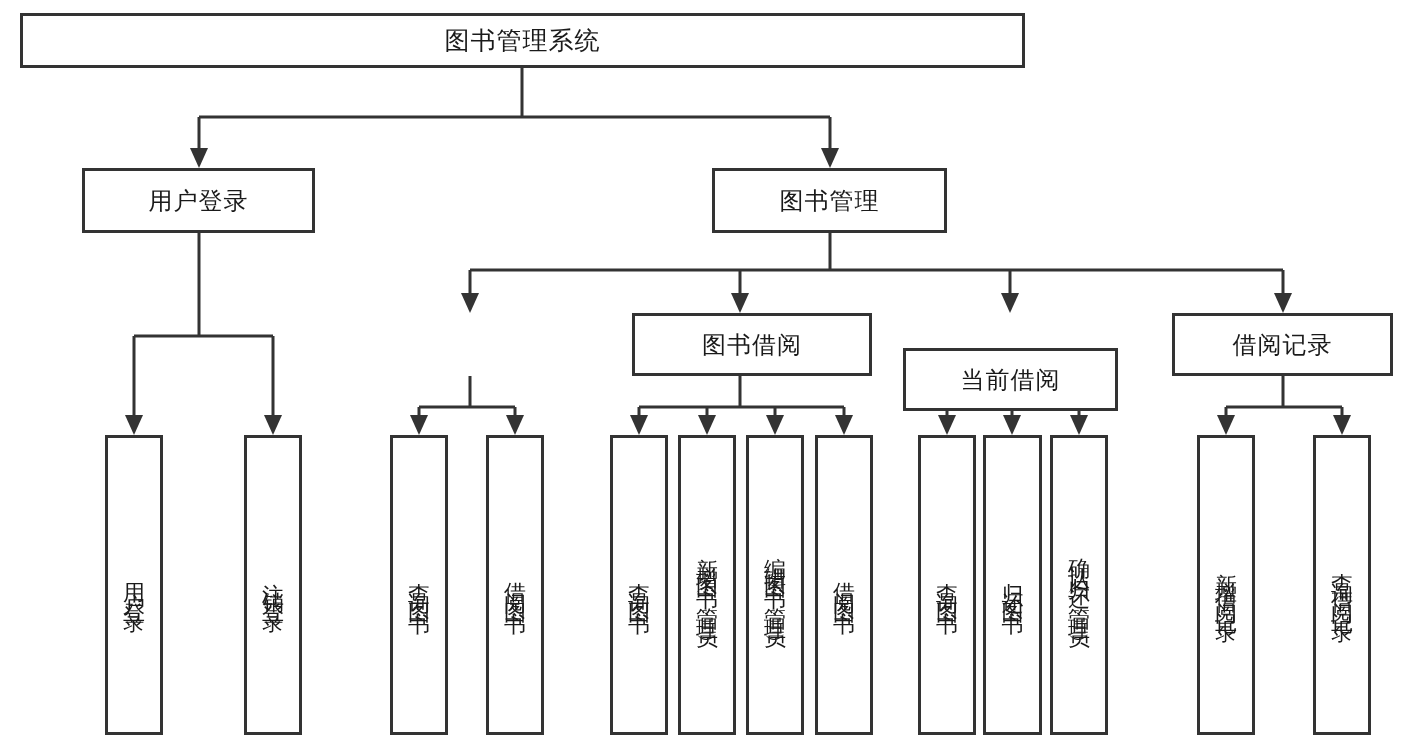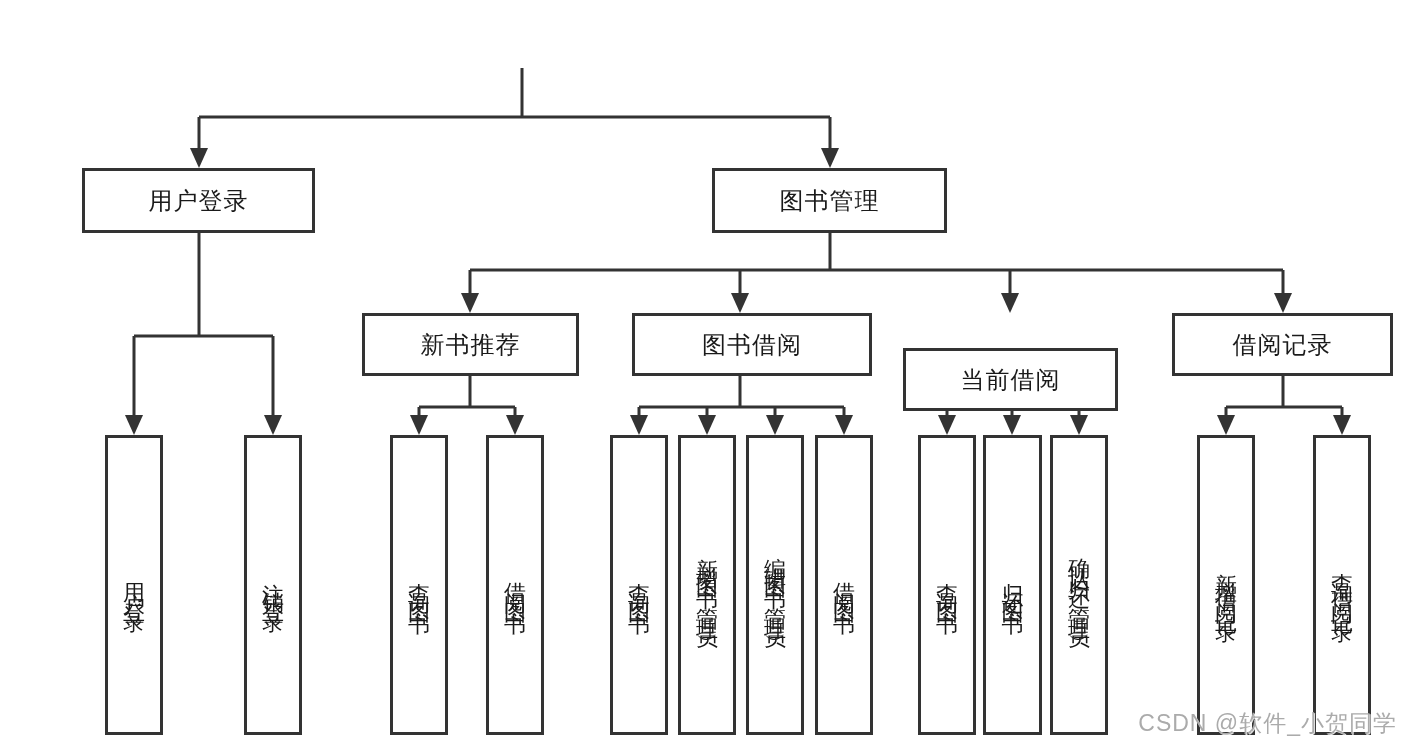--- a/index.html
+++ b/index.html
@@ -73,25 +73,25 @@
     <path d="M1010 376 V407 M947 407 H1079 M947 407 V419 M1012 407 V419 M1079 407 V419"></path>
     <polygon points="938,415 956,415 947,435"></polygon>
     <polygon points="1003,415 1021,415 1012,435"></polygon>
     <polygon points="1070,415 1088,415 1079,435"></polygon>
 
     <path d="M1283 376 V407 M1226 407 H1342 M1226 407 V419 M1342 407 V419"></path>
     <polygon points="1217,415 1235,415 1226,435"></polygon>
     <polygon points="1333,415 1351,415 1342,435"></polygon>
   </svg>
 
+  <div class="node hbox root" style="left:20px;top:13px;width:1005px;height:55px;">图书管理系统</div>
 
   <div class="node hbox" style="left:82px;top:168px;width:233px;height:65px;">用户登录</div>
   <div class="node hbox" style="left:712px;top:168px;width:235px;height:65px;">图书管理</div>
 
-  <div class="node hbox" style="left:362px;top:313px;width:217px;height:63px;">新书推荐</div>
   <div class="node hbox" style="left:632px;top:313px;width:240px;height:63px;">图书借阅</div>
   <div class="node hbox" style="left:903px;top:313px;width:215px;height:63px;margin-top:35px;">当前借阅</div>
   <div class="node hbox" style="left:1172px;top:313px;width:221px;height:63px;font-family:Liberation Mono, monospace;">借阅记录</div>
 
   <div class="node vbox" style="left:105px;top:435px;width:58px;height:300px;">
     <span class="vtext">用户登录</span>
   </div>
   <div class="node vbox" style="left:244px;top:435px;width:58px;height:300px;">
     <span class="vtext">注销登录</span>
   </div>
@@ -126,15 +126,14 @@
     <span class="vtext">确认归还（管理员）</span>
   </div>
 
   <div class="node vbox" style="left:1197px;top:435px;width:58px;height:300px;">
     <span class="vtext">新增借阅记录</span>
   </div>
   <div class="node vbox" style="left:1313px;top:435px;width:58px;height:300px;">
     <span class="vtext">查询借阅记录</span>
   </div>
 
-  <div class="watermark">CSDN @软件_小贺同学</div>
 
 </div>
 
 </body></html>

